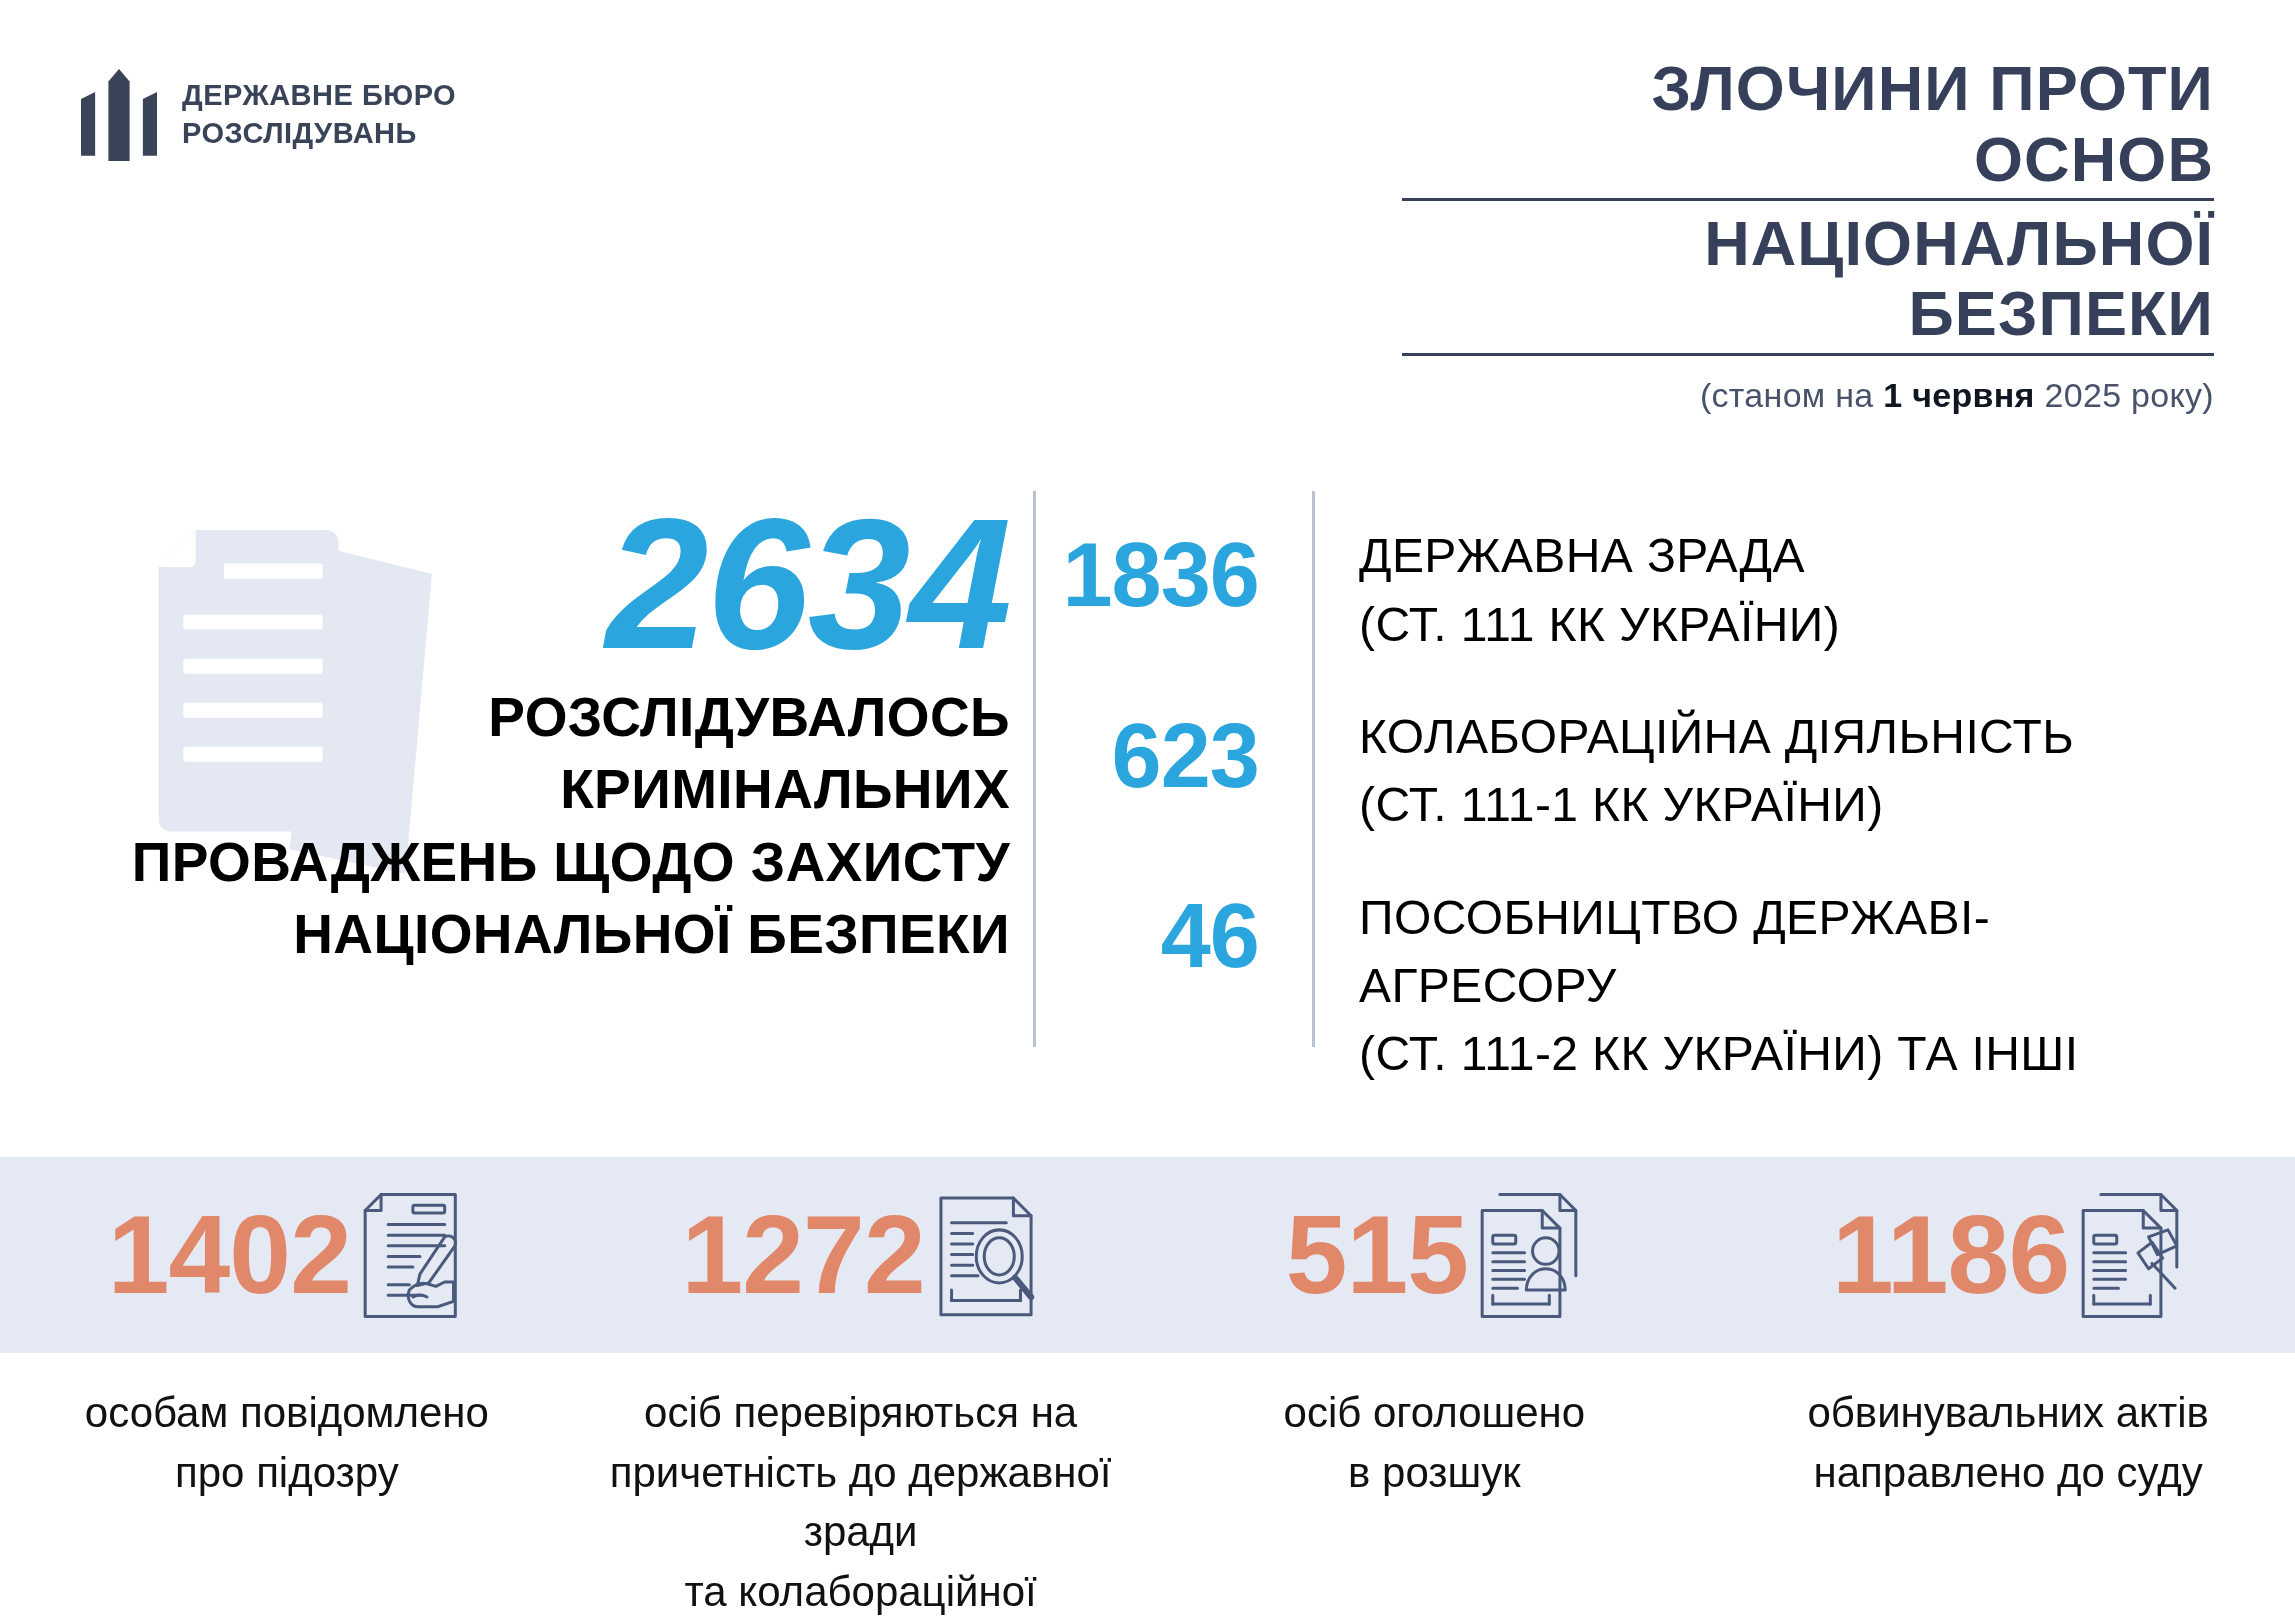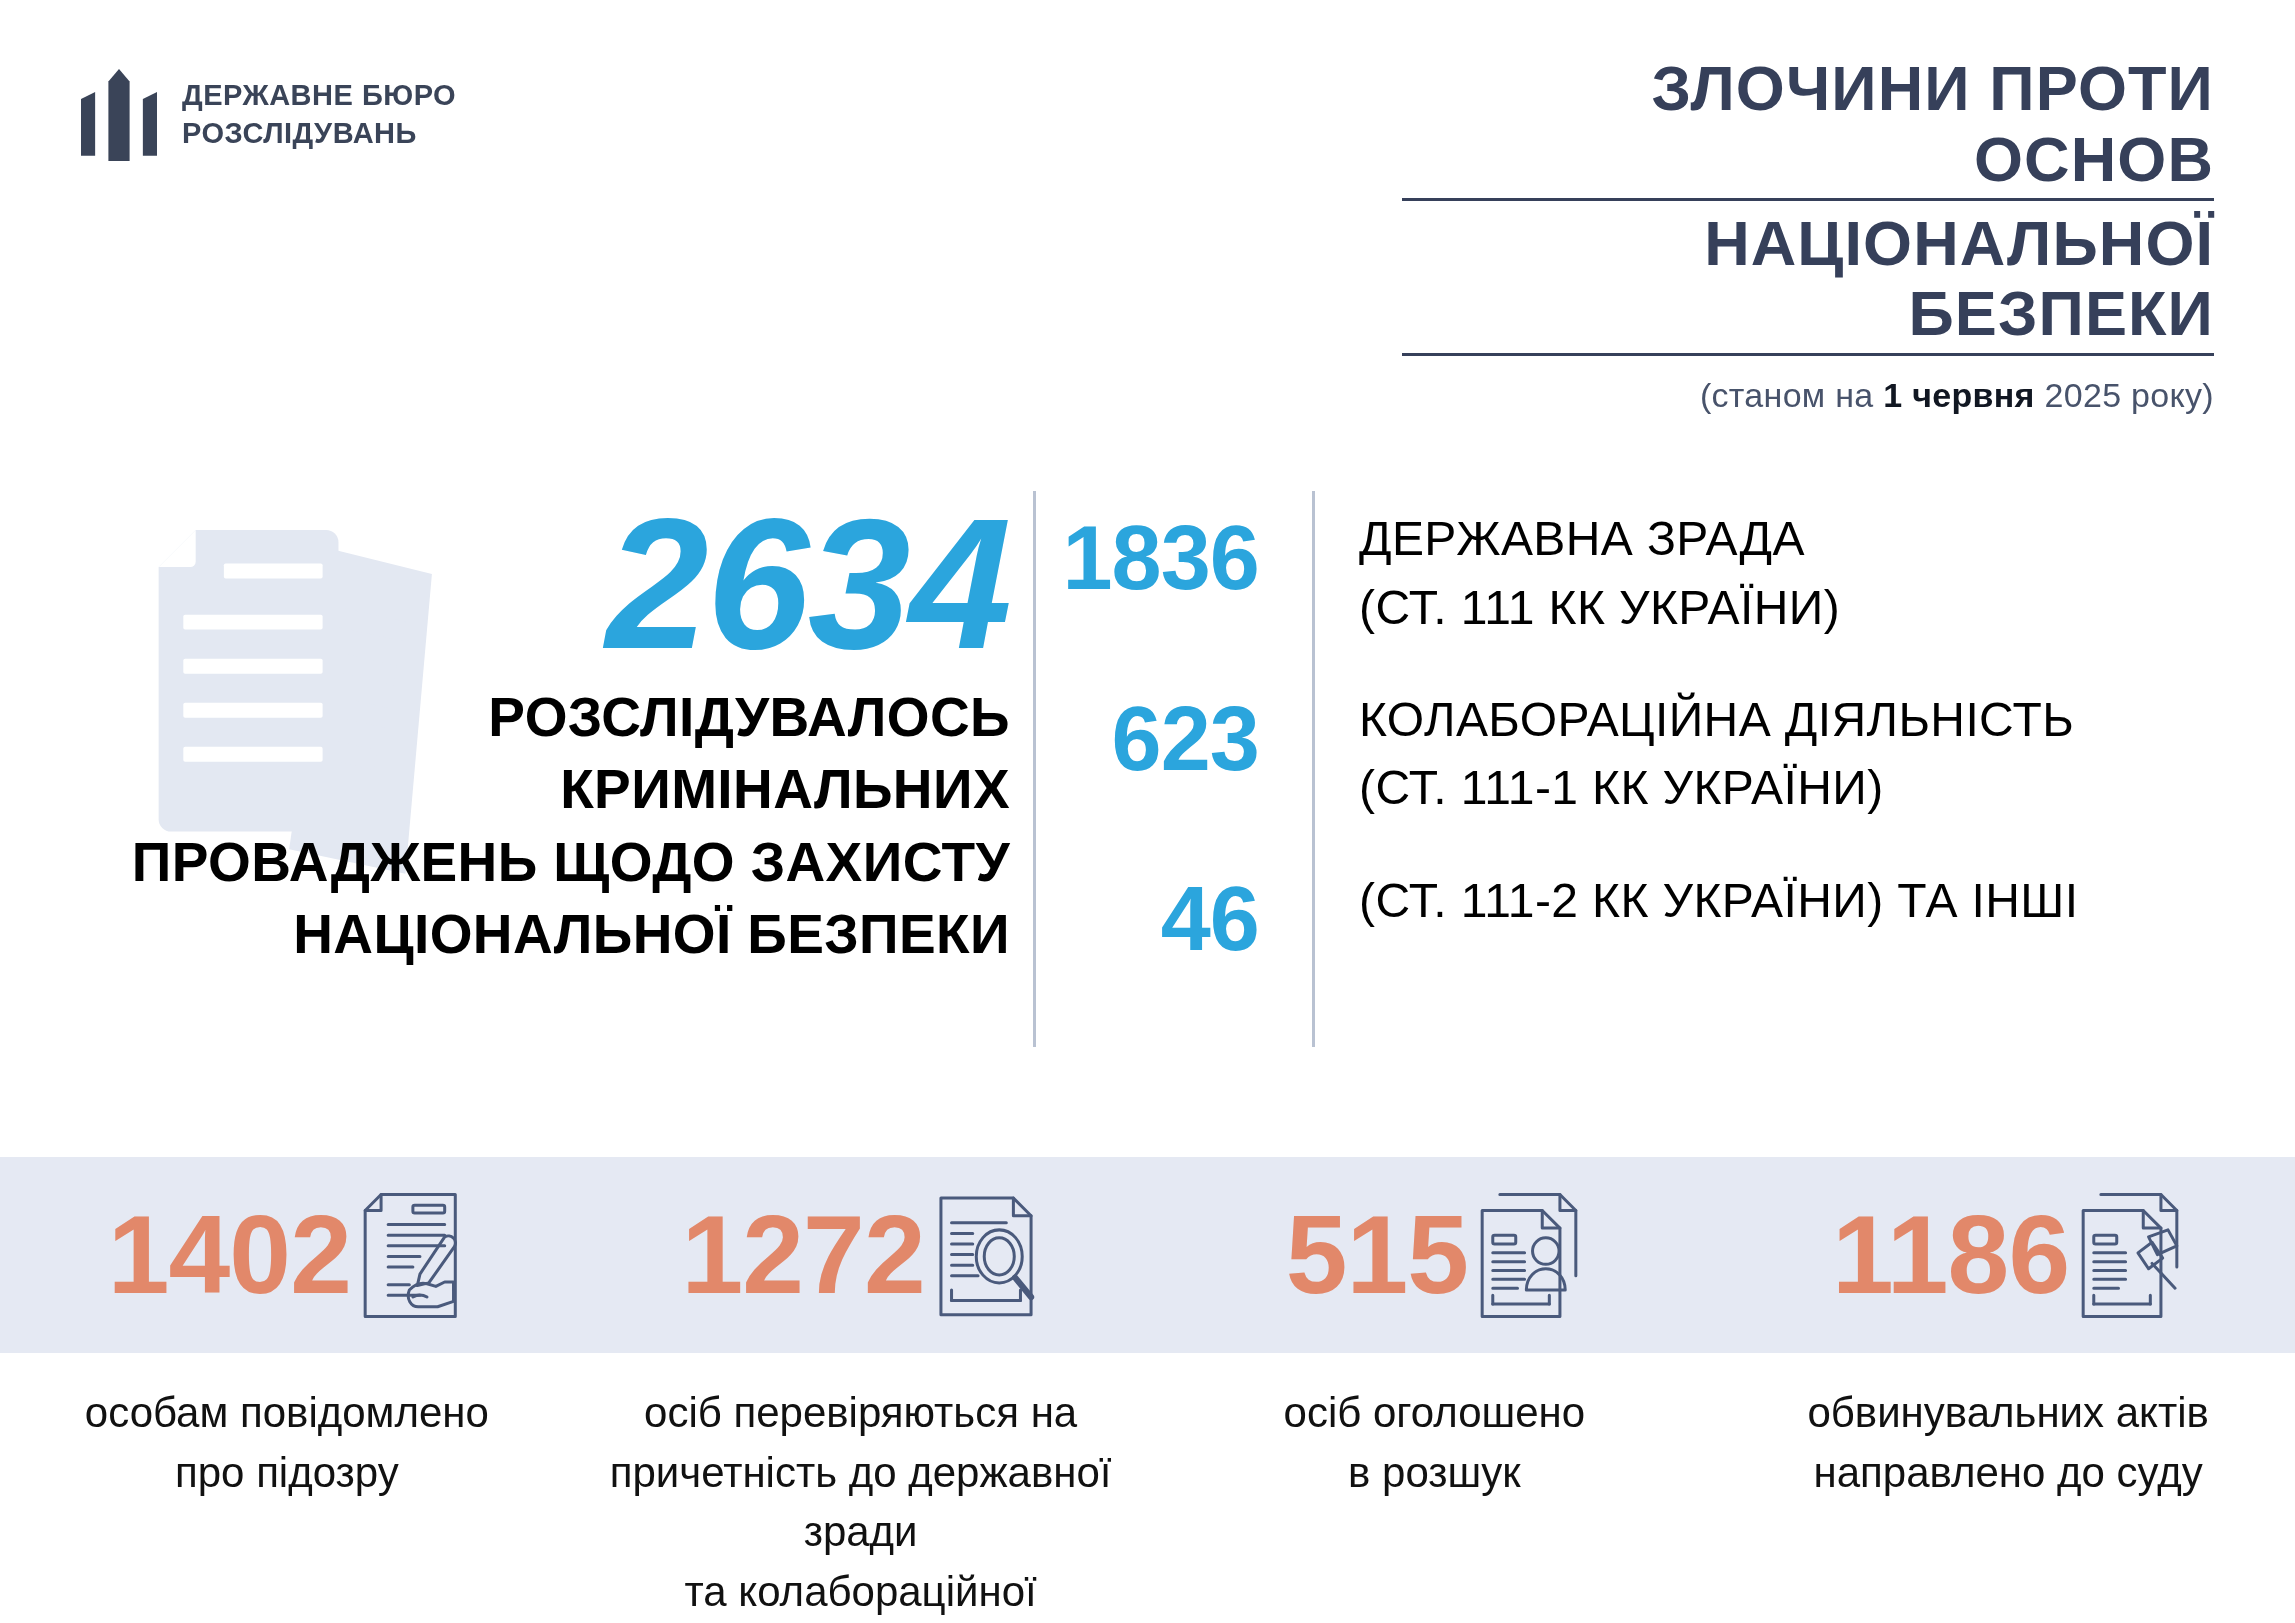--- a/index.html
+++ b/index.html
@@ -115,21 +115,21 @@
     width: 2.6px;
     height: 556px;
     background: #b9c2d2;
   }
   #vdivider-1 { left: 1033px; }
   #vdivider-2 { left: 1312px; }
 
   #breakdown {
     position: absolute;
     left: 1059px;
-    top: 486px;
+    top: 503px;
     width: 1174px;
   }
   .breakdown-row {
     display: flex;
     align-items: flex-start;
     margin-bottom: 25px;
     min-height: 155px;
   }
   .breakdown-value {
     width: 228px;
@@ -270,20 +270,21 @@
       <div class="breakdown-value">623</div>
       <div class="breakdown-label">
         <span>КОЛАБОРАЦІЙНА  ДІЯЛЬНІСТЬ</span>
         <span>(СТ. 111-1 КК УКРАЇНИ)</span>
       </div>
     </div>
 
     <div class="breakdown-row">
       <div class="breakdown-value">46</div>
       <div class="breakdown-label">
+        <span>ПОСОБНИЦТВО ДЕРЖАВІ-АГРЕСОРУ</span>
         <span>(СТ. 111-2 КК УКРАЇНИ) ТА ІНШІ</span>
       </div>
     </div>
 
   </div>
 
   <div id="stats-band"></div>
 
   <div id="stats-row">
 

